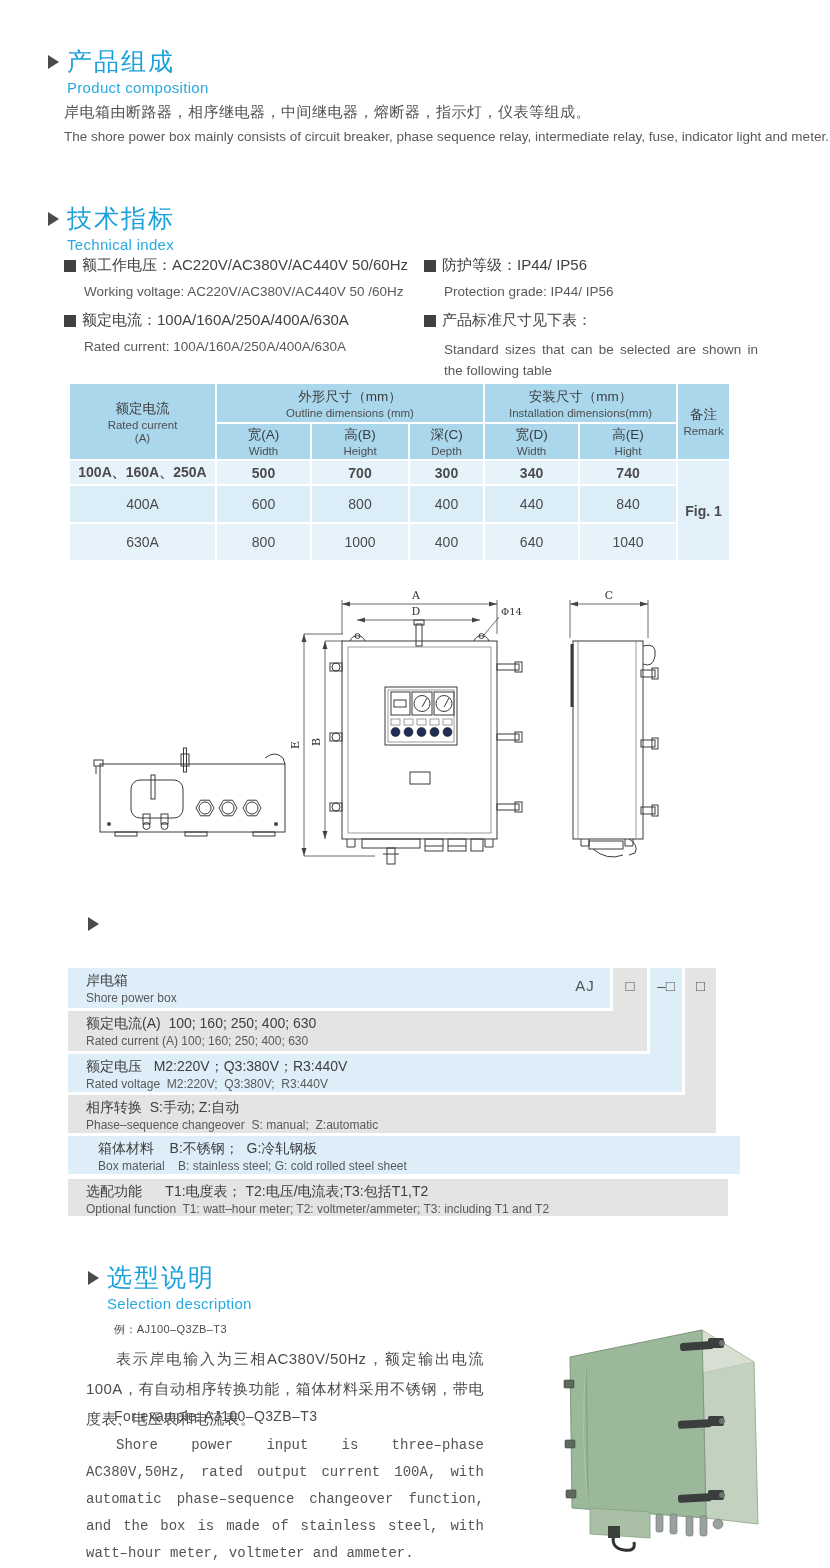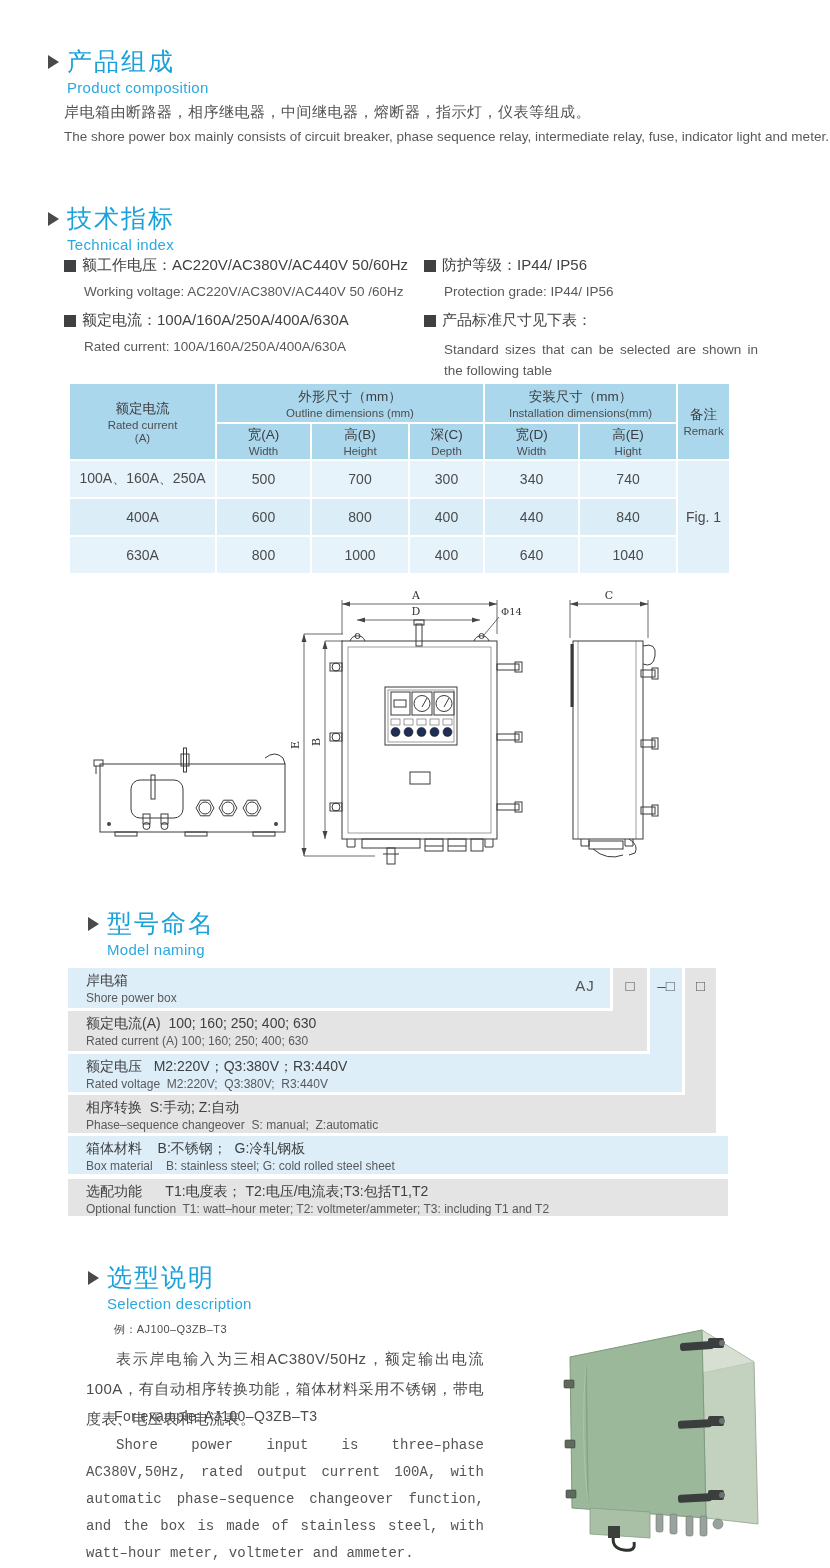--- a/index.html
+++ b/index.html
@@ -151,21 +151,21 @@
           </td>
       <td class="hd">
             <span class="cn">宽(D)</span>
             <span class="en">Width</span>
           </td>
       <td class="hd">
             <span class="cn">高(E)</span>
             <span class="en">Hight</span>
           </td>
     </tr>
-    <tr style="height:38px;">
+    <tr style="height:25px;font-weight:bold;">
       <td class="r-light cell-val">100A、160A、250A</td>
       <td class="r-light cell-val">500</td>
       <td class="r-light cell-val">700</td>
       <td class="r-light cell-val">300</td>
       <td class="r-light cell-val">340</td>
       <td class="r-light cell-val">740</td>
       <td class="r-mid cell-val" rowspan="3">Fig. 1</td>
     </tr>
     <tr style="height:38px;">
       <td class="r-dark cell-val">400A</td>
@@ -340,44 +340,40 @@
       <circle class="arr" cx="24" cy="242" r="2"></circle>
         <circle class="arr" cx="191" cy="242" r="2"></circle>
       <rect class="dwg" x="30" y="250" width="22" height="4"></rect>
         <rect class="dwg" x="100" y="250" width="22" height="4"></rect>
         <rect class="dwg" x="168" y="250" width="22" height="4"></rect>
     </g>
   </svg>
 
   <div class="sec-header" style="left:88px;top:908px;">
     <span class="tri"></span>
-    <div>
-      <div class="sec-title">型号命名</div>
-      <div class="sec-sub">Model naming</div>
-    </div>
   </div>
 
   <div class="naming">
     <div class="mn-row mn-blue" style="top:0;height:40px;width:542px;">
       <div class="mn-cn">岸电箱</div>
       <div class="mn-en">Shore power box</div>
     </div>
     <div class="mn-row mn-gray" style="top:43px;height:40px;width:579px;">
       <div class="mn-cn">额定电流(A)  100; 160; 250; 400; 630</div>
       <div class="mn-en">Rated current (A) 100; 160; 250; 400; 630</div>
     </div>
     <div class="mn-row mn-blue" style="top:86px;height:38px;width:614px;">
       <div class="mn-cn">额定电压   M2:220V；Q3:380V；R3:440V</div>
       <div class="mn-en">Rated voltage  M2:220V;  Q3:380V;  R3:440V</div>
     </div>
     <div class="mn-row mn-gray" style="top:127px;height:38px;width:648px;">
       <div class="mn-cn">相序转换  S:手动; Z:自动</div>
       <div class="mn-en">Phase–sequence changeover  S: manual;  Z:automatic</div>
     </div>
-    <div class="mn-row mn-blue" style="top:168px;height:38px;width:660px;">
+    <div class="mn-row mn-blue" style="top:168px;height:38px;width:660px;padding-left:12px;">
       <div class="mn-cn">箱体材料    B:不锈钢；  G:冷轧钢板</div>
       <div class="mn-en">Box material    B: stainless steel; G: cold rolled steel sheet</div>
     </div>
     <div class="mn-row mn-gray" style="top:211px;height:37px;width:660px;">
       <div class="mn-cn">选配功能      T1:电度表； T2:电压/电流表;T3:包括T1,T2</div>
       <div class="mn-en">Optional function  T1: watt–hour meter; T2: voltmeter/ammeter; T3: including T1 and T2</div>
     </div>
     <div class="mn-prefix">AJ</div>
     <div class="mn-col mn-gray" style="left:545px;width:34px;height:83px;">
       <span class="mn-glyph">□</span>

